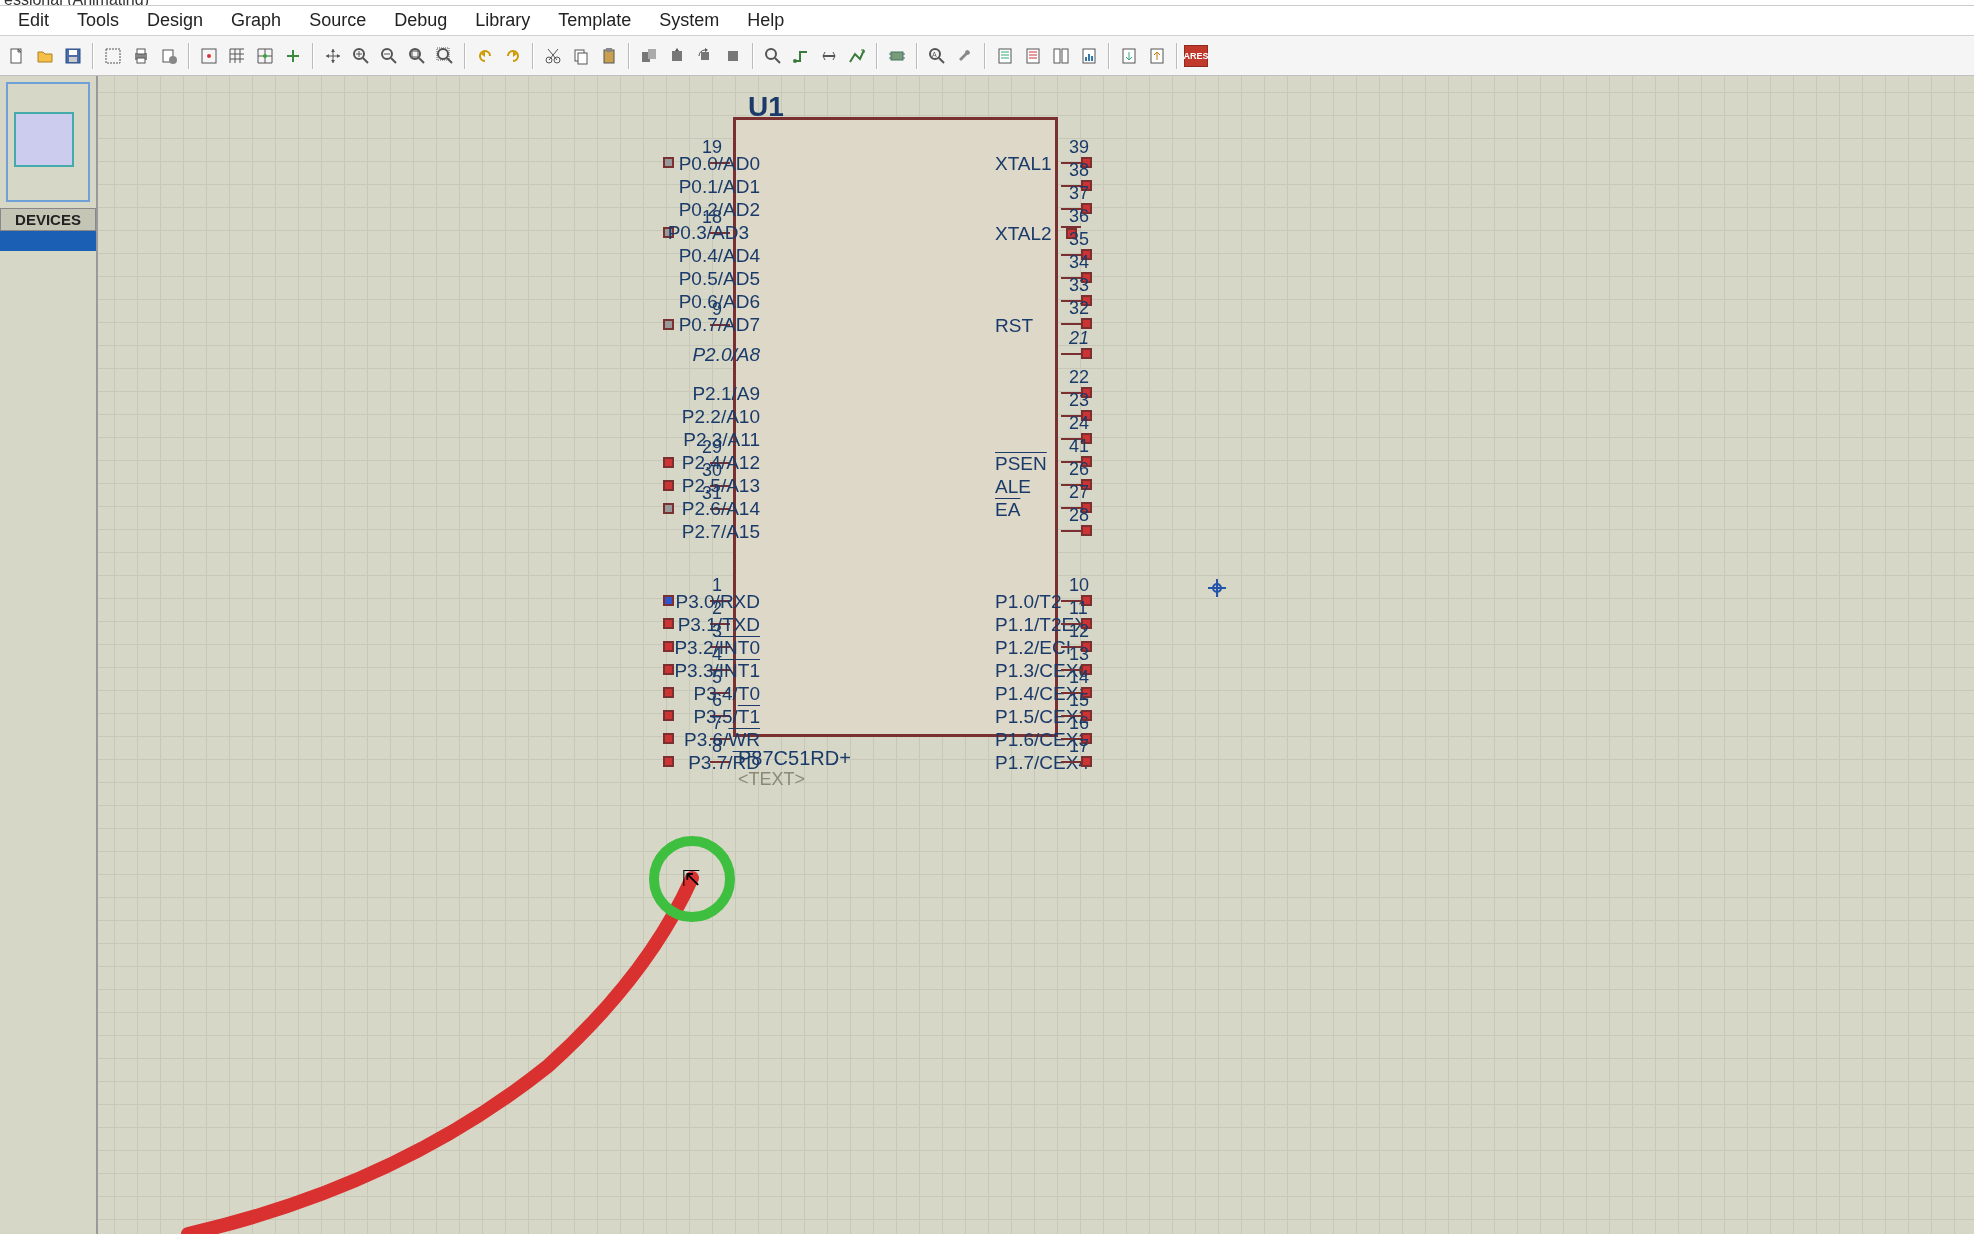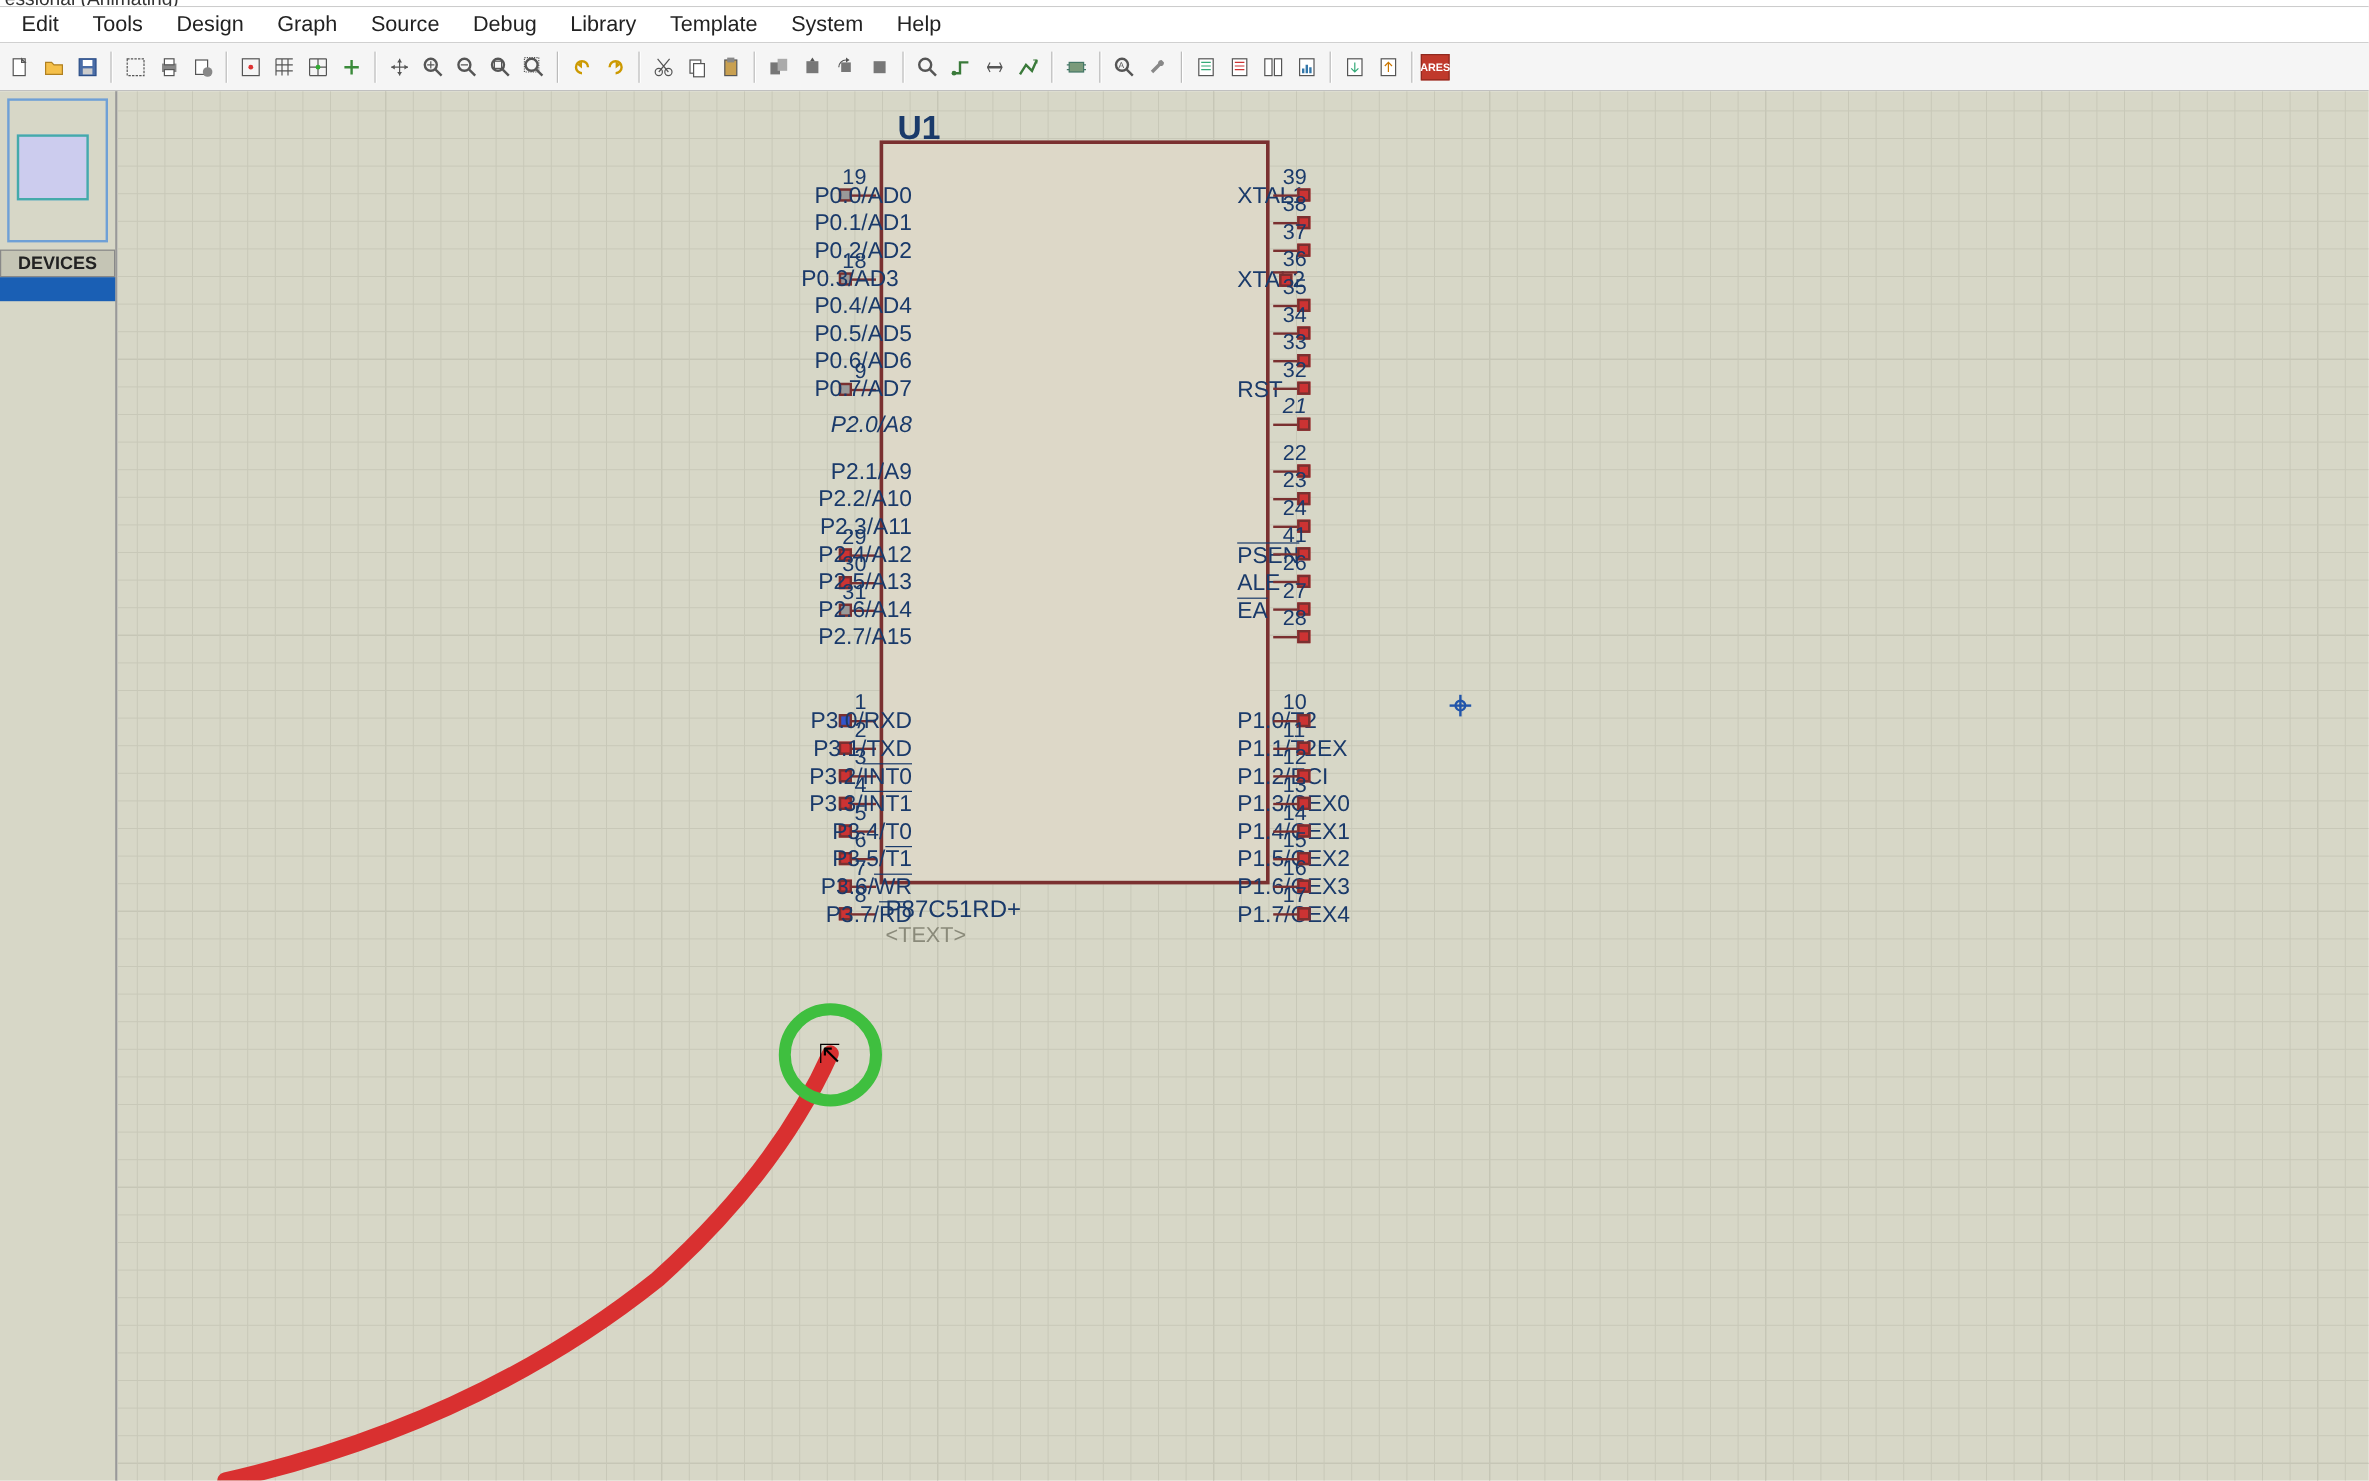--- a/index.html
+++ b/index.html
@@ -42,21 +42,21 @@
 }
 
 
 .chip { position:absolute; left:635px; top:15px; }
 .chip-ref { position:absolute; top:0; left:15px; font-size:28px; font-family:Arial; color:#1a3a6a; font-weight:bold; }
 .chip-body { position:absolute; top:26px; left:0; width:325px; height:620px; background:#ddd8c8; border:3px solid #7a3030; }
 .chip-part { position:absolute; top:656px; left:5px; font-size:20px; color:#1a3a6a; font-family:Arial; }
 .chip-text { position:absolute; top:678px; left:5px; font-size:18px; color:#8a8a7a; font-family:Arial; }
 
 .pin-row { position:absolute; display:flex; align-items:center; font-family:Arial; }
-.pin-left { right:325px; flex-direction:row; }
+.pin-left { right:325px; flex-direction:row;gap:36px; }
 .pin-right { left:325px; flex-direction:row; }
 .pin-num { font-size:18px; color:#1a3a6a; position:absolute; }
 .pin-left .pin-num { right:8px; top:-20px; }
 .pin-right .pin-num { left:8px; top:-20px; }
 .pin-wire { width:20px; height:2px; background:#7a3030; }
 .pin-sq { width:11px; height:11px; border:2px solid #7a3030; background:#c8c0b0; }
 .pin-sq.blue { background:#3355cc; }
 .pin-sq.red { background:#cc3333; }
 .pin-sq.grey { background:#999; }
 .pin-label { position:absolute; font-size:19px; color:#1a3a6a; white-space:nowrap; }

